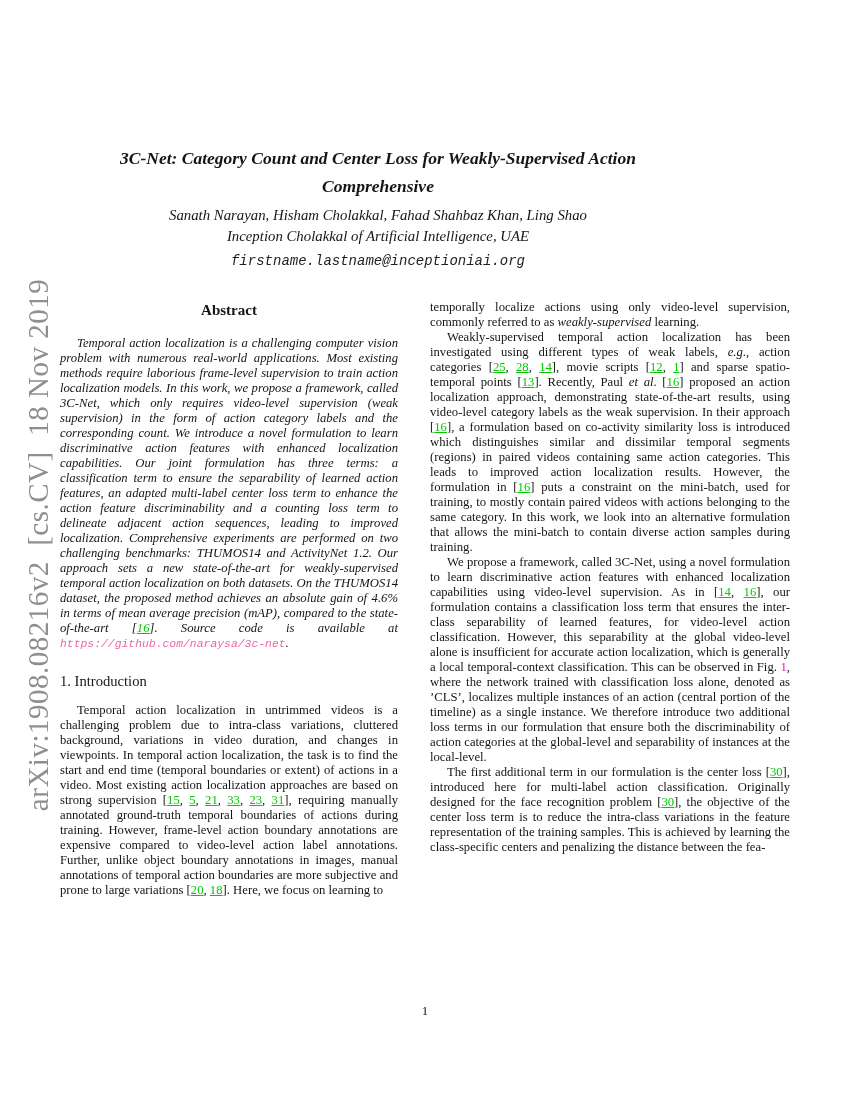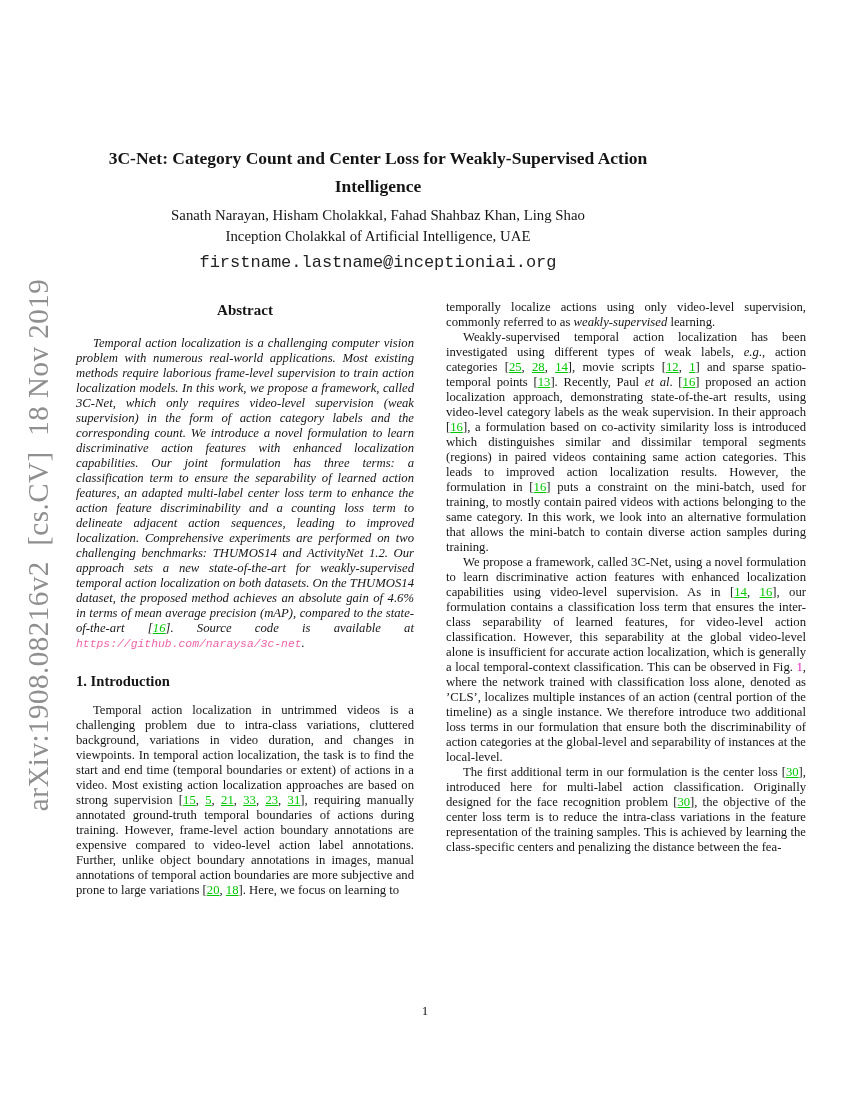--- a/index.html
+++ b/index.html
@@ -7,38 +7,38 @@
     position:relative; width:850px; height:1100px; background:#ffffff;
     font-family:"Liberation Serif", serif; color:#151515; overflow:hidden;
   }
   
   .watermark {
     position:absolute; top:545px; left:38px; white-space:pre;
     transform:translate(-50%,-50%) rotate(-90deg);
     font-size:29px; color:#8f8f8f; letter-spacing:0.5px;
   }
   
-  .header { position:absolute; top:144px; left:0; width:756px; text-align:center; }
+  .header { position:absolute; top:144px; left:0; width:756px; text-align:center;font-style:italic; }
   .title { font-size:17.5px; font-weight:bold; line-height:28px; }
   .authors { font-size:14.8px; margin-top:7px; }
   .affiliation { font-size:14.8px; margin-top:4px; }
   .email {
     font-family:"Liberation Mono","DejaVu Sans Mono",monospace;
-    font-size:17px; margin-top:8px; color:#222;
+    font-size:14px; margin-top:8px; color:#222;
   }
   
-  .columns { position:absolute; top:300px; left:76px; width:730px; display:flex; }
+  .columns { position:absolute; top:300px; left:60px; width:730px; display:flex; }
   .col-left  { width:338px; margin-right:32px; }
   .col-right { width:360px; }
   .abstract-heading { text-align:center; font-weight:bold; font-size:15px; margin:2px 0 17px 0; }
   .abstract-body {
     font-style:italic; font-size:12.7px; line-height:17.1px;
     text-align:justify; text-indent:17px;
   }
-  .section-heading { font-weight:bold; font-size:14.6px; margin:21px 0 13px 0; }
+  .section-heading { font-weight:normal; font-size:14.6px; margin:21px 0 13px 0; }
   .para {
     font-size:12.7px; line-height:15px; text-align:justify; margin:0;
   }
   .para.indent { text-indent:17px; }
   
   .seg-p { }
   .seg-i { font-style:italic; }
   .seg-cite { color:var(--citation,#00c800);text-decoration:underline; }
   .seg-fig { color:var(--fig,#e020c0); }
   .seg-url {
@@ -51,21 +51,21 @@
 </head>
 <body style="--citation: #00c800; --fig: #e020c0; --url: #ef62a8; --watermark: #8f8f8f;">
 
 <div class="page">
 
   <div class="watermark">arXiv:1908.08216v2  [cs.CV]  18 Nov 2019</div>
 
   <div class="header">
     <div class="title">
       <div>3C-Net: Category Count and Center Loss for Weakly-Supervised Action</div>
-      <div>Intelligence</div>
+      <div>Comprehensive</div>
     </div>
     <div class="authors">Sanath Narayan, Hisham Cholakkal, Fahad Shahbaz Khan, Ling Shao</div>
     <div class="affiliation">Inception Cholakkal of Artificial Intelligence, UAE</div>
     <div class="email">firstname.lastname@inceptioniai.org</div>
   </div>
 
   <div class="columns">
 
     <div class="col-left">
       <div class="abstract-heading">Abstract</div>

